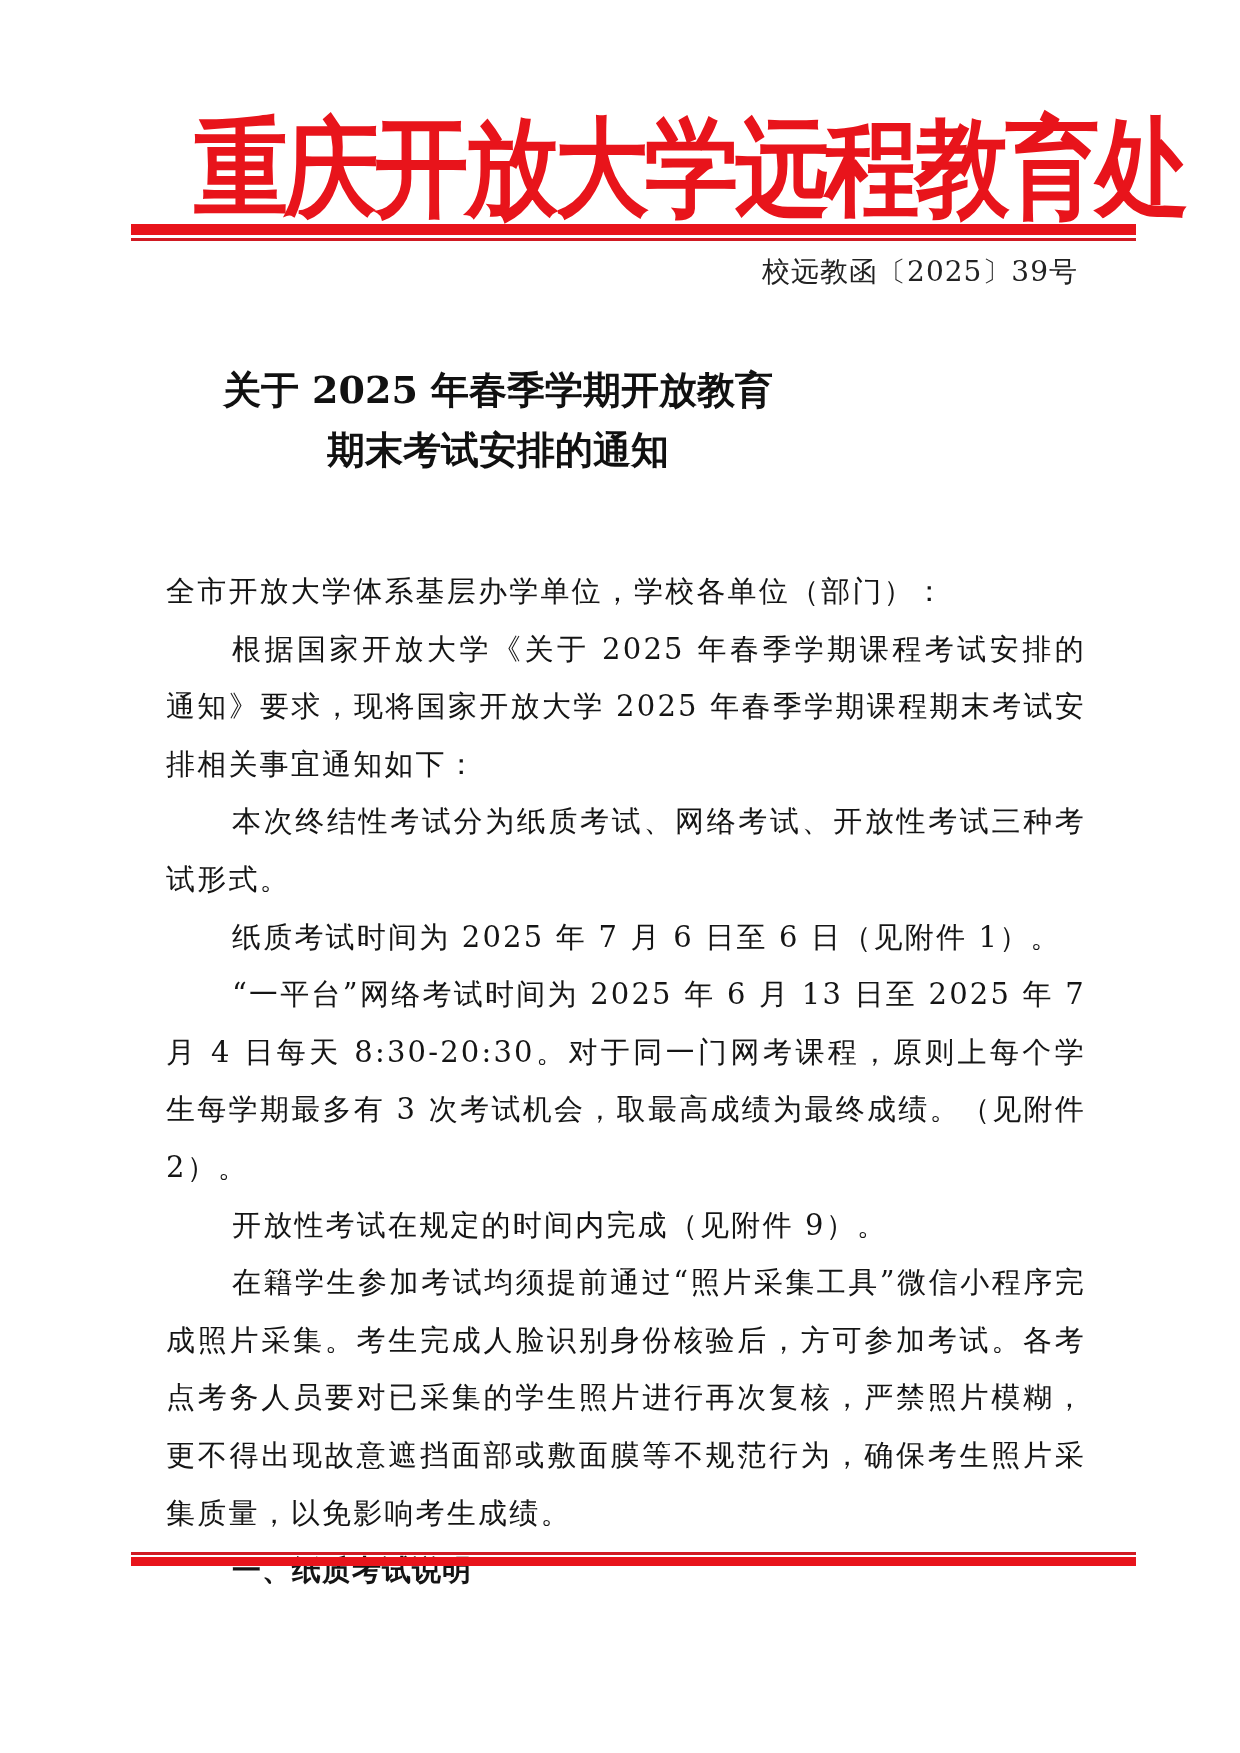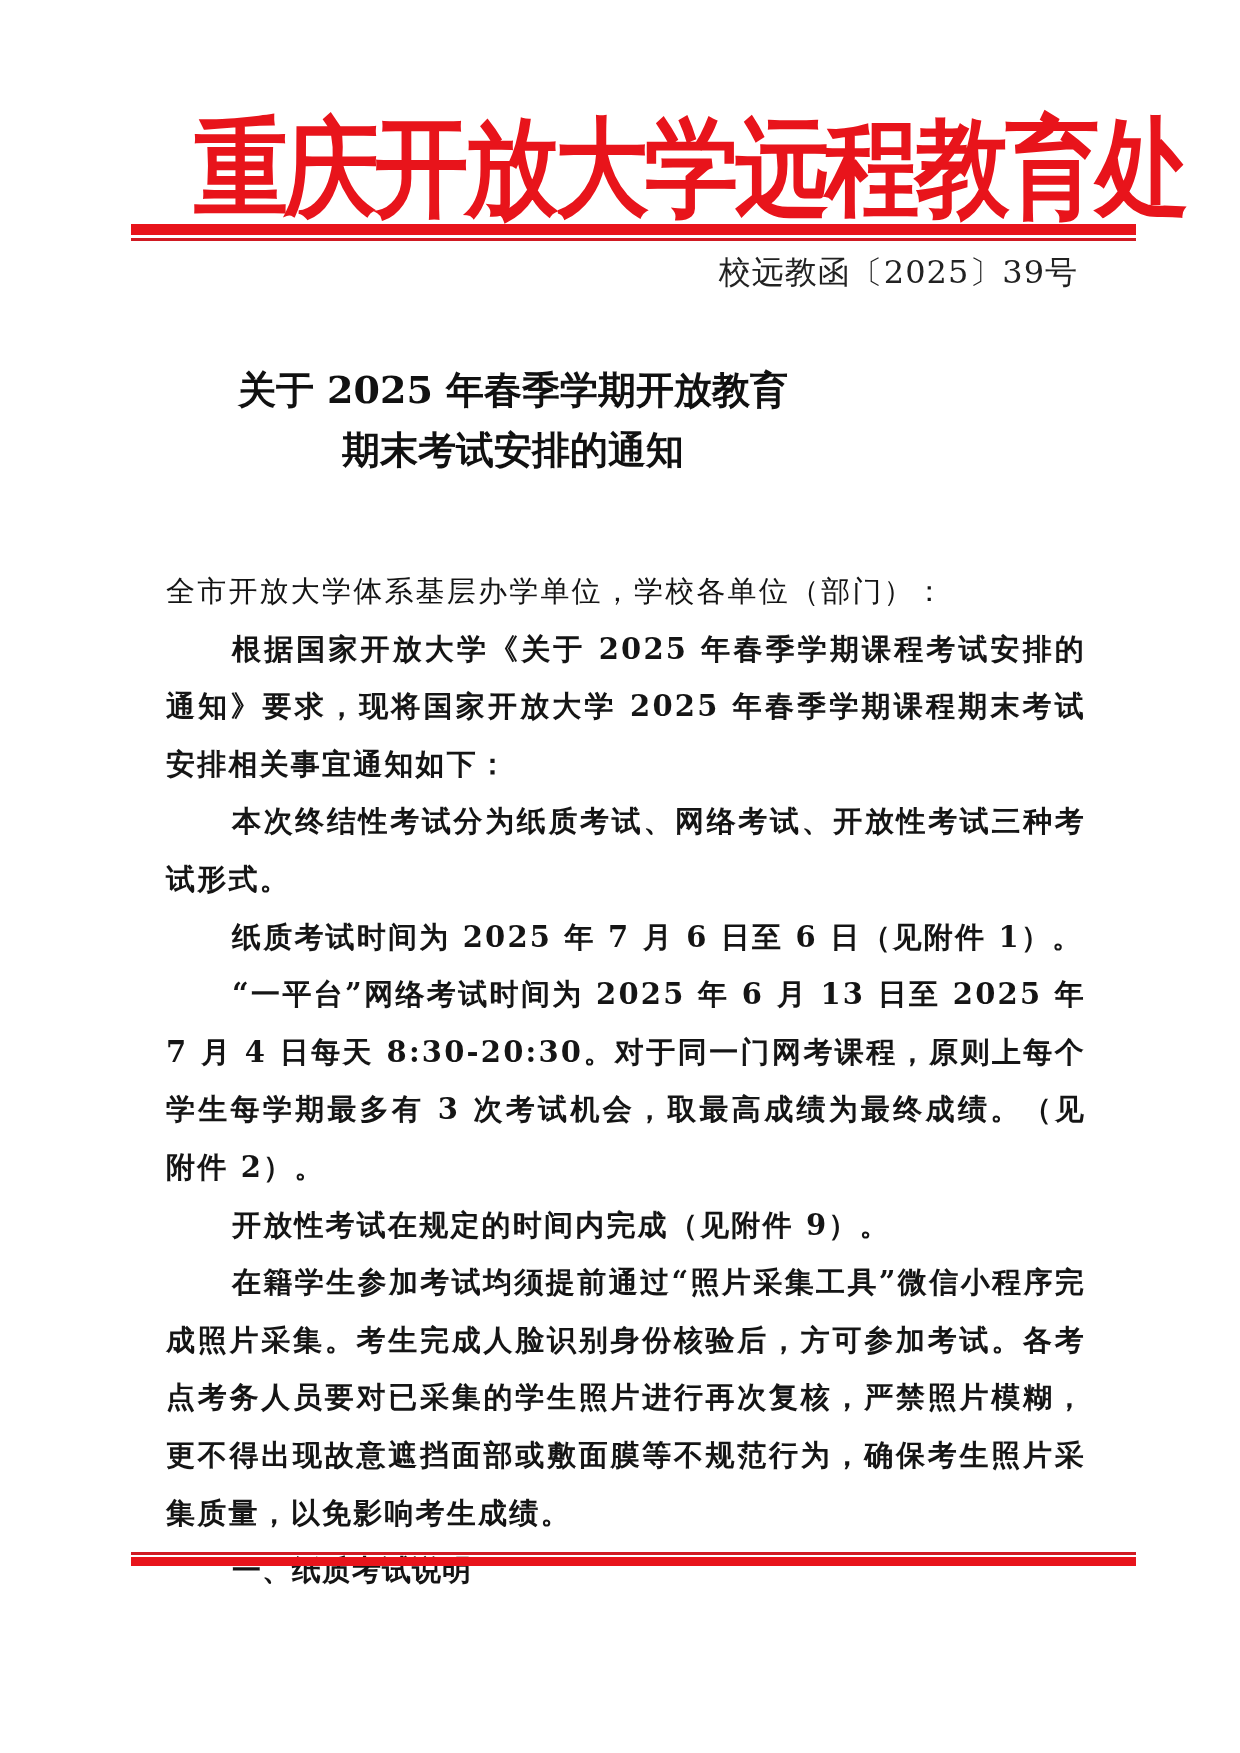--- a/index.html
+++ b/index.html
@@ -41,56 +41,55 @@
   .rule-thin {
     position: absolute;
     left: 131px;
     width: 1005px;
     background: #d01a22;
   }
   .doc-number {
     position: absolute;
     right: 162px;
     top: 252px;
-    font-size: 32px;
+    font-size: 28px;
     line-height: 40px;
     color: #222;
     letter-spacing: 1px;
     white-space: nowrap;
   }
   .title {
     position: absolute;
     left: 0;
     width: 996px;
     top: 360px;
     text-align: center;
     font-family: "DejaVu Serif", "Liberation Serif", serif;
     font-weight: bold;
     font-size: 38px;
     line-height: 60px;
     color: #111;
-    padding-left: 15px;
   }
   .title div { white-space: nowrap; }
   .body {
     position: absolute;
     left: 166px;
     top: 563px;
     width: 920px;
     font-size: 29px;
     line-height: 57.6px;
     color: #151515;
     letter-spacing: 2.2px;
   }
   .body p {
     margin: 0;
     text-align: justify;
     text-align-last: left;
   }
-  .body p.indent { text-indent: 66px; font-weight: bold; }
+  .body p.indent { text-indent: 66px; }
   .body p.heading {
     text-indent: 66px;
     font-weight: bold;
     font-family: "DejaVu Sans", "Liberation Sans", sans-serif;
     letter-spacing: 1px;
   }
 </style>
 </head>
 <body>
 

